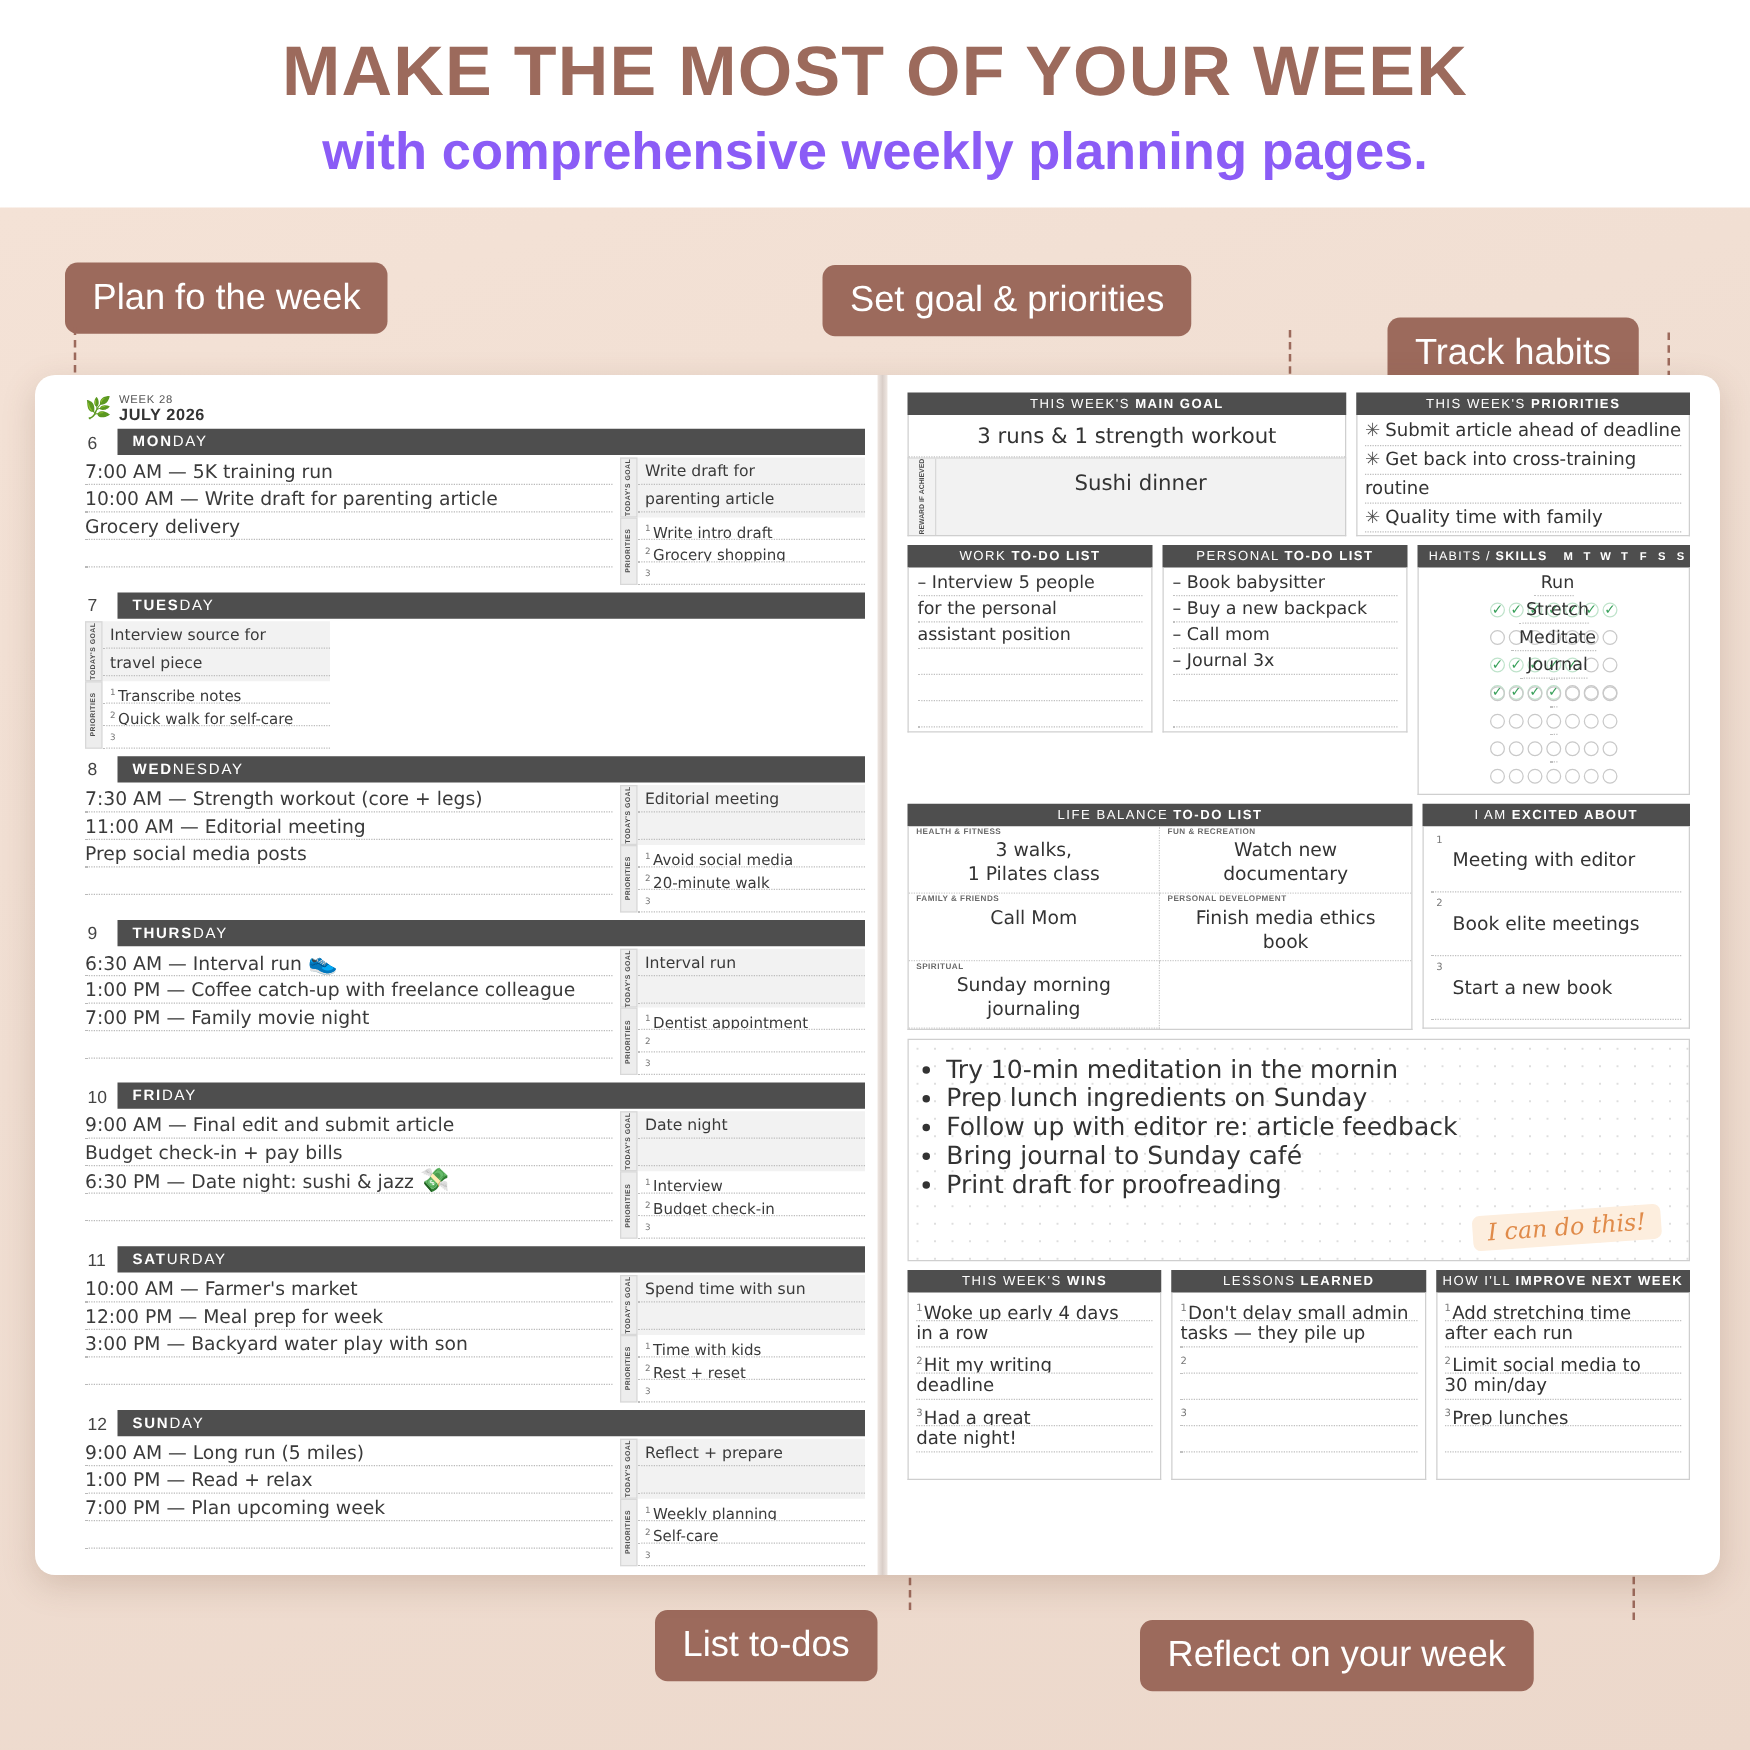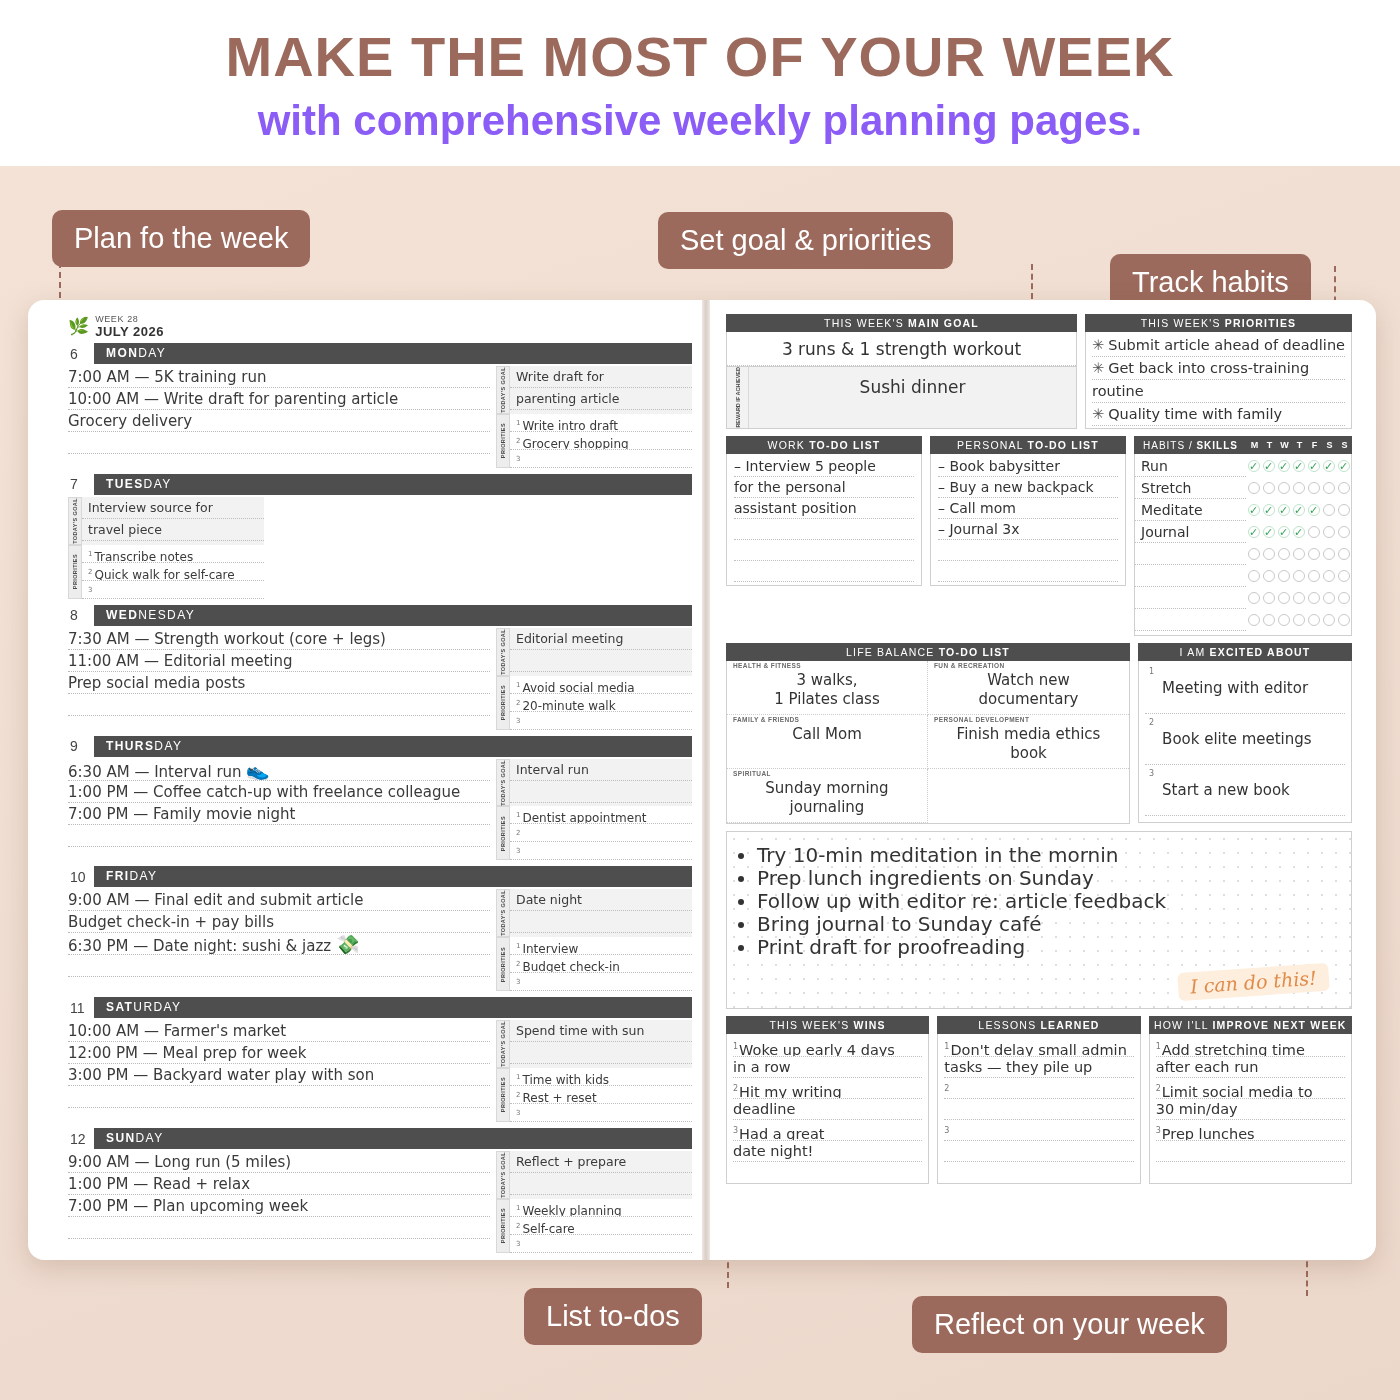--- a/index.html
+++ b/index.html
@@ -160,21 +160,21 @@
     font-family:"DejaVu Sans", sans-serif; font-size:14px; color:#333;
     white-space:nowrap; overflow:hidden;
   }
   
   .habits-col { width:218px; }
   .habit-head { display:flex; background:#4e4e4e; color:#fff; height:18px; align-items:center; }
   .habit-head .title { flex:1; text-align:center; font-size:10px; letter-spacing:1px; }
   .habit-head .dows { display:flex; }
   .habit-head .dows div { width:15px; text-align:center; font-size:9px; font-weight:bold; }
   .habit-body { border:1px solid #cfcfcf; border-top:none; height:182px; padding:1px 0 0 0; }
-  .habit-row { display:flex; align-items:center; height:22px; }
+  .habit-row { display:flex; align-items:center; height:22px;flex-direction:column; }
   .habit-row .name {
     flex:1; border-bottom:1px dotted #c0c0c0; height:22px; line-height:22px;
     font-family:"DejaVu Sans", sans-serif; font-size:14px; color:#333; padding-left:6px;
   }
   .habit-row .cells { display:flex; }
   .cell {
     width:15px; height:22px; display:flex; align-items:center; justify-content:center;
   }
   .circ {
     width:12px; height:12px; border-radius:50%; border:1px solid #c9c9c9;

